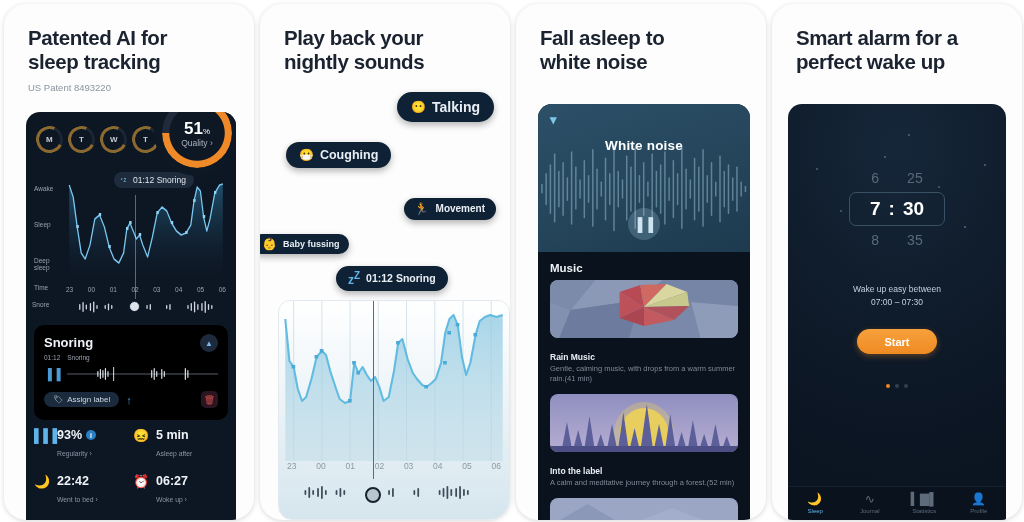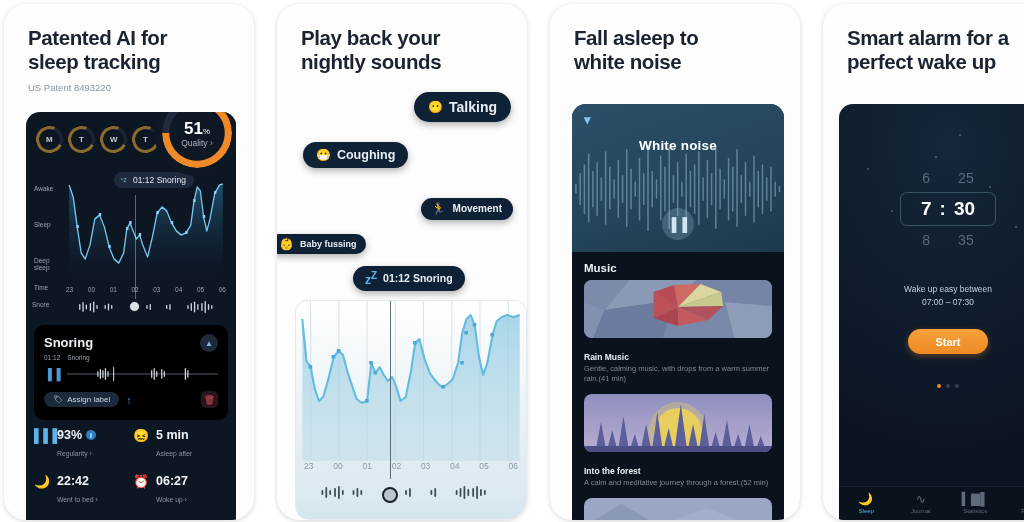--- a/index.html
+++ b/index.html
@@ -5,21 +5,21 @@
   * { box-sizing: border-box; margin: 0; padding: 0; }
   html, body {
     width: 1024px; height: 522px;
     background: #ffffff;
     font-family: "Liberation Sans", sans-serif;
     overflow: hidden;
   }
   .gallery {
     width: 1024px; height: 522px;
     display: flex;
-    gap: 23px;
+    gap: 6px;
     padding: 4px 4px 0 4px;
     background: #ffffff;
   }
   .card {
     position: relative;
     width: 250px;
     height: 516px;
     background: #fdfdfd;
     border-radius: 22px;
     box-shadow: 0 1px 5px rgba(0,0,0,.16);
@@ -749,21 +749,21 @@
                 <polygon points="122,58 128,20 134,58"></polygon>
               <polygon points="134,58 140,38 146,58"></polygon>
                 <polygon points="146,58 152,26 158,58"></polygon>
               <polygon points="158,58 164,40 170,58"></polygon>
                 <polygon points="170,58 176,30 182,58"></polygon>
               <polygon points="182,58 188,42 194,58"></polygon>
             </g>
             <rect y="52" width="200" height="6" fill="#4c4f86"></rect>
           </svg>
         </div>
-        <div class="track-title">Into the forest</div>
+        <div class="track-title">Into the label</div>
         <div class="track-desc">A calm and meditative journey through a forest.(52 min)</div>
       </div>
 
       <div class="track-peek">
         <svg viewBox="0 0 200 28" preserveAspectRatio="none">
           <rect width="200" height="28" fill="#9aa6c4"></rect>
           <polygon points="0,28 40,6 80,28" fill="#8b98b8"></polygon>
           <polygon points="80,28 130,10 180,28" fill="#a2aecb"></polygon>
         </svg>
       </div>

